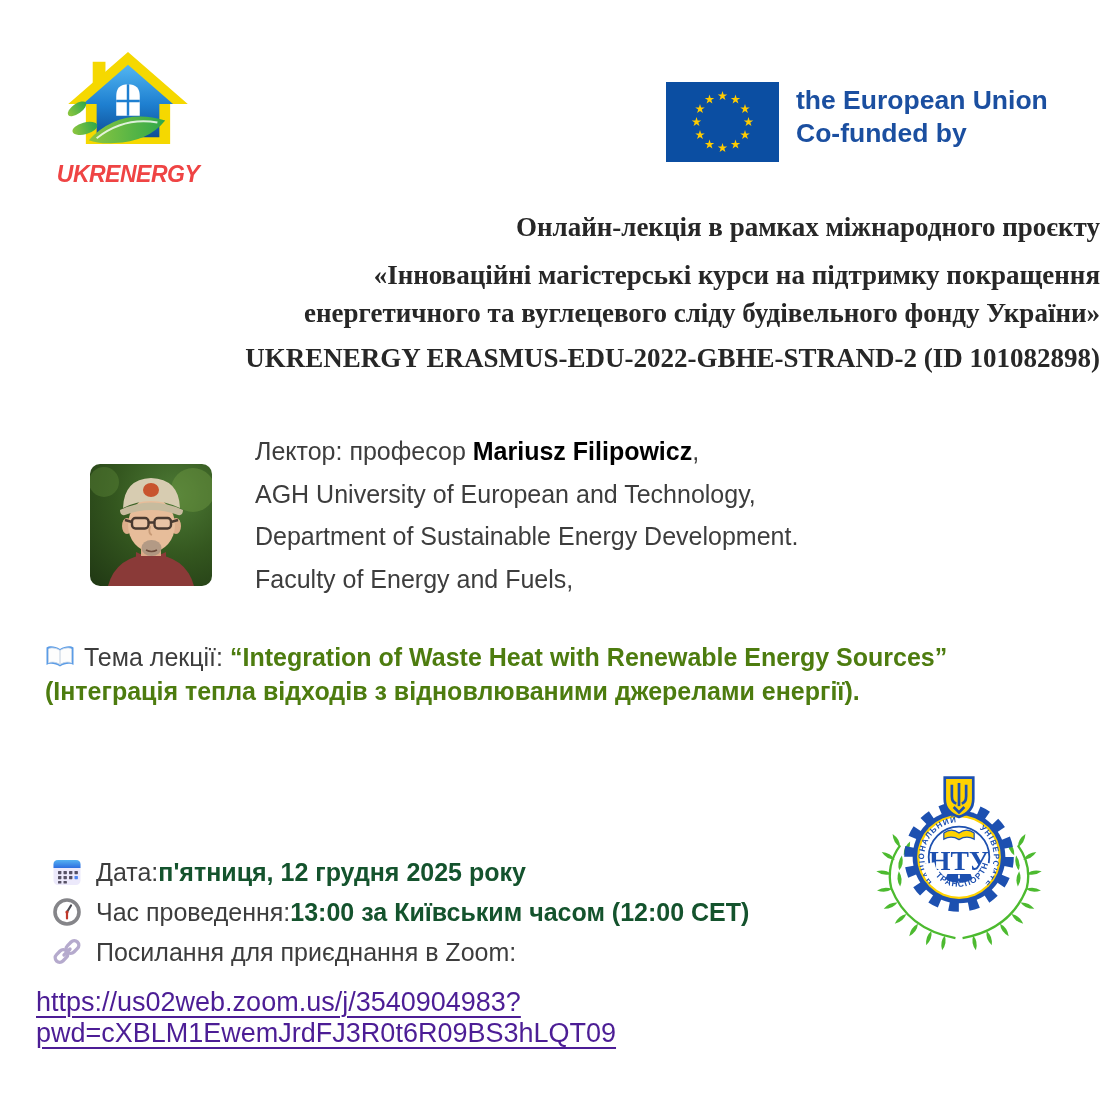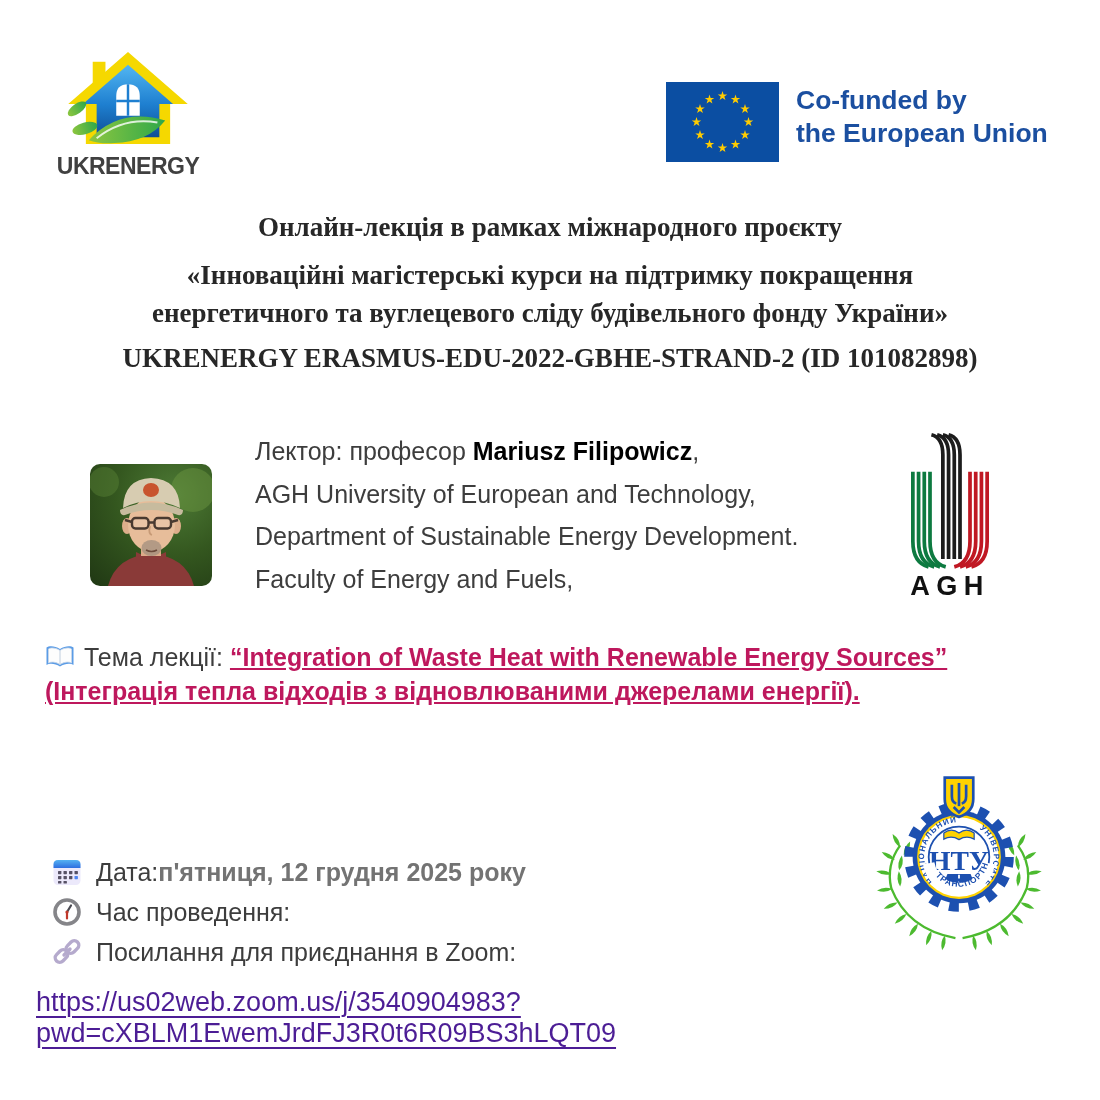--- a/index.html
+++ b/index.html
@@ -1,47 +1,47 @@
 <!DOCTYPE html>
 <html><head>
 <meta charset="utf-8">
 <style>
   html,body{margin:0;padding:0;background:#fff;}
   body{width:1100px;height:1100px;font-family:"Liberation Sans","DejaVu Sans",sans-serif;}
   #canvas{position:relative;width:1100px;height:1100px;background:#ffffff;overflow:hidden;}
 
   
   .ukr{position:absolute;left:56px;top:50px;width:144px;text-align:center;}
-  .ukr-label{margin-top:1px;font-size:23px;font-weight:bold;color:#404040;letter-spacing:-0.5px;}
+  .ukr-label{margin-top:9px;font-size:23px;font-weight:bold;color:#ef4444;letter-spacing:-0.5px;font-style:italic;}
   .eu{position:absolute;left:666px;top:82px;display:flex;align-items:flex-start;}
   .eu-text{margin-left:17px;padding-top:2px;font-size:26.5px;font-weight:bold;color:#1b4fa0;line-height:33px;}
 
   
-  .title{position:absolute;left:0;top:212px;width:1100px;text-align:center;
+  .title{position:absolute;left:0;top:212px;width:1100px;text-align:right;
          font-family:"Liberation Serif","DejaVu Serif",serif;font-weight:bold;color:#272727;}
   .title div{font-size:27px;}
   .t1{margin-bottom:17px;} .t2{margin-bottom:7px;} .t3{margin-bottom:14px;}
 
   
   .speaker{position:absolute;left:90px;top:430px;width:800px;}
   .photo{position:absolute;left:0;top:34px;width:122px;height:122px;border-radius:10px;overflow:hidden;}
   .speaker-text{margin-left:165px;width:620px;font-size:25px;line-height:42.6px;color:#3d3d3d;}
   .speaker-text b{color:#000000;}
   .agh{position:absolute;left:900px;top:416px;}
 
   
   .topic{position:absolute;left:45px;top:640px;width:1014px;font-size:25px;line-height:34px;color:#3d3d3d;}
-  .topic b{color:#be185d;text-decoration:underline;}
+  .topic b{color:#4d7c0f;}
   .ic-inline{display:inline-block;vertical-align:-4px;margin-right:9px;}
   .desc{position:absolute;left:45px;top:715px;width:1016px;font-size:25px;line-height:34px;color:#3d3d3d;}
 
   
   .details{position:absolute;left:52px;top:856px;}
   .drow{display:flex;align-items:center;height:32px;margin-bottom:8px;font-size:25px;color:#3d3d3d;}
-  .drow b{color:#737373;}
+  .drow b{color:#14532d;}
   .drow .ic{width:30px;height:30px;margin-right:14px;flex:none;}
 
   
   .zoomlink{position:absolute;left:36px;top:987px;width:1056px;font-size:27px;}
   .zoomlink a{color:#4c1d95;text-decoration:underline;text-underline-offset:5px;text-decoration-thickness:1.5px;}
 
   .ntu{position:absolute;left:852px;top:770px;}
 </style>
 </head>
 <body>
@@ -87,22 +87,22 @@
       <use href="#st" x="79" y="53"></use>
         <use href="#st" x="69.5" y="62.5"></use>
       <use href="#st" x="56.5" y="66"></use>
         <use href="#st" x="43.5" y="62.5"></use>
       <use href="#st" x="34" y="53"></use>
         <use href="#st" x="30.5" y="40"></use>
       <use href="#st" x="34" y="27"></use>
         <use href="#st" x="43.5" y="17.5"></use>
     </svg>
     <div class="eu-text">
+      <div>the European Union</div>
       <div>Co-funded by</div>
-      <div>the European Union</div>
     </div>
   </div>
 
   <div class="title">
     <div class="t1">Онлайн-лекція в рамках міжнародного проєкту</div>
     <div class="t2">«Інноваційні магістерські курси на підтримку покращення</div>
     <div class="t3">енергетичного та вуглецевого сліду будівельного фонду України»</div>
     <div class="t4">UKRENERGY ERASMUS-EDU-2022-GBHE-STRAND-2 (ID 101082898)</div>
   </div>
 
@@ -139,43 +139,20 @@
       </svg>
     </div>
     <div class="speaker-text">
       <div><span>Лектор: професор </span><b>Mariusz Filipowicz</b><span>,</span></div>
       <div>AGH University of European and Technology,</div>
       <div>Department of Sustainable Energy Development.</div>
       <div>Faculty of Energy and Fuels,</div>
     </div>
   </div>
 
-  <div class="agh">
-    <svg width="100" height="186" viewBox="0 0 140 260">
-      <g stroke="#0d7a40" stroke-width="5.2" fill="none">
-        <path d="M18 78 V175 Q18 205 40 211"></path>
-        <path d="M26 78 V175 Q26 205 48 211"></path>
-        <path d="M34 78 V175 Q34 205 56 211"></path>
-        <path d="M42 78 V175 Q42 205 64 211"></path>
-      </g>
-      <g stroke="#1c1c1c" stroke-width="5.2" fill="none">
-        <path d="M60 200 V54 Q60 30 44 26"></path>
-        <path d="M68 200 V54 Q68 30 52 26"></path>
-        <path d="M76 200 V54 Q76 30 60 26"></path>
-        <path d="M84 200 V54 Q84 30 68 26"></path>
-      </g>
-      <g stroke="#c01823" stroke-width="5.2" fill="none">
-        <path d="M98 78 V175 Q98 205 76 211"></path>
-        <path d="M106 78 V175 Q106 205 84 211"></path>
-        <path d="M114 78 V175 Q114 205 92 211"></path>
-        <path d="M122 78 V175 Q122 205 100 211"></path>
-      </g>
-      <text x="70" y="250" text-anchor="middle" font-size="38" font-weight="bold" letter-spacing="9" fill="#111" font-family="Liberation Sans, sans-serif">AGH</text>
-    </svg>
-  </div>
 
   <div class="topic">
     <svg class="ic-inline" width="30" height="26" viewBox="0 0 30 26">
       <path d="M15 5 C10 1.5 4 1.5 1.5 3.5 V21 C4 19 10 19 15 22.5 C20 19 26 19 28.5 21 V3.5 C26 1.5 20 1.5 15 5 Z" fill="#5b9ce6"></path>
       <path d="M15 6.5 C10.5 3.5 5.5 3.5 3.5 5 V19 C6 17.5 10.5 17.7 15 20.5 C19.5 17.7 24 17.5 26.5 19 V5 C24.5 3.5 19.5 3.5 15 6.5 Z" fill="#fdfdfd" stroke="#cdd9e8" stroke-width="0.8"></path>
       <path d="M15 6.5 V20.5" stroke="#c0cede" stroke-width="1"></path>
     </svg><span>Тема лекції: </span><b>“Integration of Waste Heat with Renewable Energy Sources”</b> <b>(Інтеграція тепла відходів з відновлюваними джерелами енергії).</b>
   </div>
 
 
@@ -286,20 +263,21 @@
         <b>п'ятниця, 12 грудня 2025 року</b>
     </div>
     <div class="drow">
       <svg class="ic" viewBox="0 0 30 30">
         <circle cx="15" cy="15" r="12" fill="#ffffff" stroke="#858589" stroke-width="3.6"></circle>
         <path d="M15 15 L19 8.5" stroke="#4a4a52" stroke-width="2.2" stroke-linecap="round"></path>
         <path d="M15 15 L15 21.5" stroke="#c0392b" stroke-width="2.2" stroke-linecap="round"></path>
         <circle cx="15" cy="15" r="1.6" fill="#c0392b"></circle>
       </svg>
       <span>Час проведення: </span>
+        <b>13:00 за Київським часом (12:00 CET)</b>
     </div>
     <div class="drow">
       <svg class="ic" viewBox="0 0 30 30">
         <g stroke="#b5aacd" stroke-width="3.4" fill="none" stroke-linecap="round">
           <rect x="2.5" y="14.5" width="14" height="9" rx="4.5" transform="rotate(-45 9.5 19)"></rect>
           <rect x="13.5" y="5.5" width="14" height="9" rx="4.5" transform="rotate(-45 20.5 10)"></rect>
           <path d="M12 18 L18 12"></path>
         </g>
       </svg>
       <span>Посилання для приєднання в Zoom:</span>

